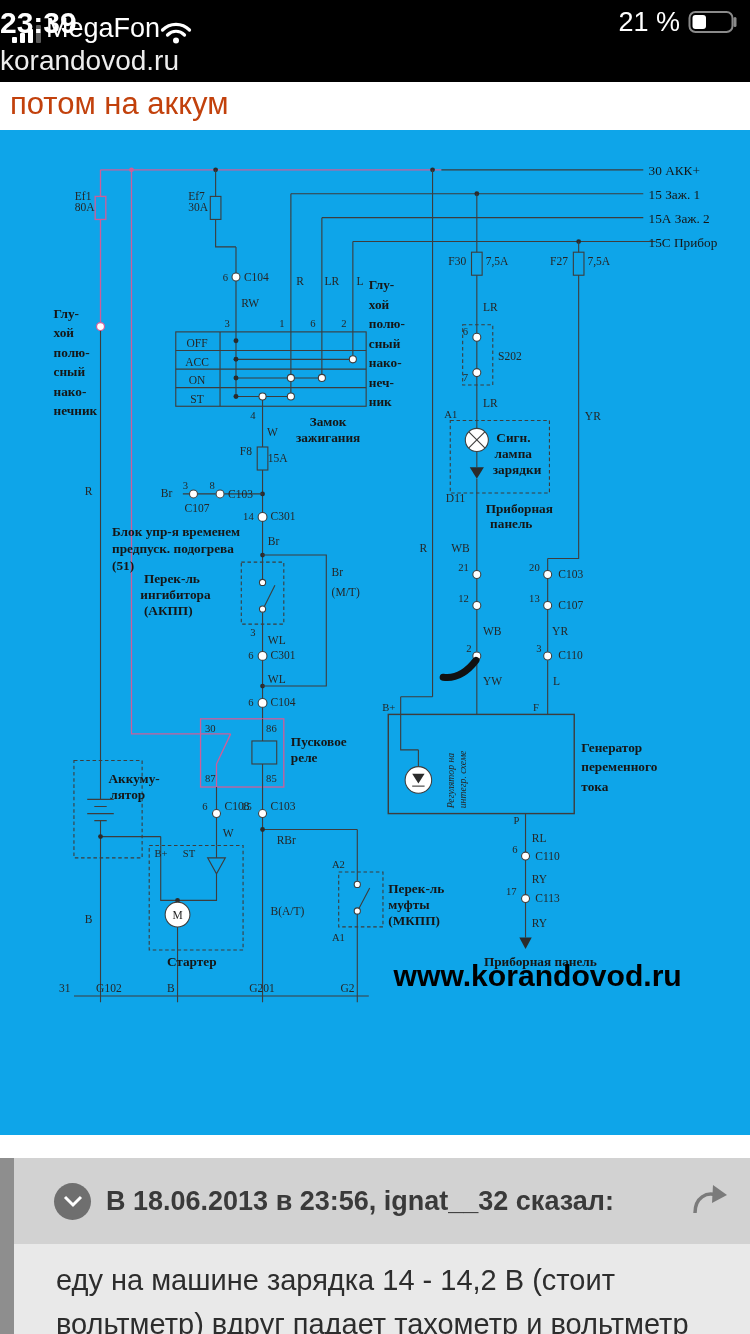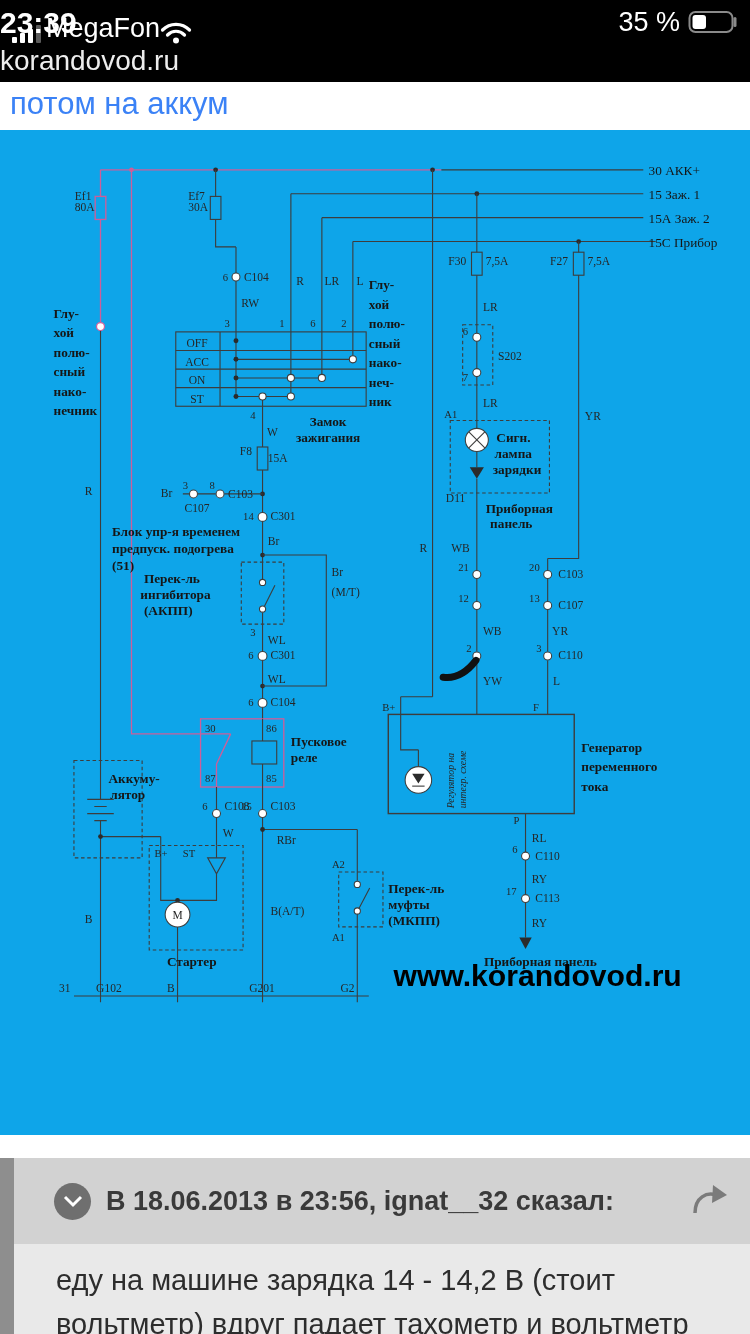--- a/index.html
+++ b/index.html
@@ -10,21 +10,21 @@
   .statusbar{position:absolute;top:0;left:0;width:750px;height:44px;background:#000;color:#fff}
   .sb-left{position:absolute;left:12px;top:0;height:44px;display:flex;align-items:flex-end;gap:0}
   .sb-carrier{font-size:27px}
   .sb-time{position:absolute;left:0;right:0;top:6px;text-align:left;font-size:30px;font-weight:bold}
   .sb-right{position:absolute;right:10px;top:0;height:44px;display:flex;align-items:center;gap:8px}
   .sb-batt-text{font-size:27px}
   .urlbar{position:absolute;top:44px;left:0;width:750px;height:38px;background:#000;color:#ededed;
           font-size:28px;line-height:34px}
 
   
-  .heading{position:absolute;top:86px;left:10px;font-size:31px;color:#3b82f6}
+  .heading{position:absolute;top:86px;left:10px;font-size:31px;color:#c2410c}
 
   
   .diagram-wrap{position:absolute;top:130px;left:0;width:750px;height:1005px;background:#0ea5e9}
   .w{stroke:#3d3d3d;stroke-width:1.25;fill:none}
   .wp{stroke:#cd5f9a;stroke-width:1.5;fill:none}
   .dash{stroke-dasharray:4 3}
   .cc{fill:#fff;stroke:#3d3d3d;stroke-width:1.2}
   .ccp{fill:#fff;stroke:#cd5f9a;stroke-width:1.4}
   .dot{fill:#2b2b2b}
   .dotp{fill:#cd5f9a}
@@ -63,21 +63,21 @@
       </svg>
     <span class="sb-carrier">MegaFon</span>
     <svg width="32" height="23">
         <path d="M2.5 9 C10 1.5 22 1.5 29.5 9" stroke="#fff" stroke-width="3.2" fill="none" stroke-linecap="round"></path>
         <path d="M7.5 14 C12.5 9 19.5 9 24.5 14" stroke="#fff" stroke-width="3.2" fill="none" stroke-linecap="round"></path>
         <circle cx="16" cy="19.5" r="3" fill="#fff"></circle>
       </svg>
   </div>
   <div class="sb-time">23:39</div>
   <div class="sb-right">
-    <span class="sb-batt-text">35 %</span>
+    <span class="sb-batt-text">21 %</span>
     <svg width="52" height="26">
         <rect x="1.5" y="3" width="43" height="20" rx="6" fill="none" stroke="#8a8a8a" stroke-width="2"></rect>
         <rect x="4.5" y="6" width="13.5" height="14" rx="3" fill="#fff"></rect>
         <path d="M47 9.5 v7" stroke="#8a8a8a" stroke-width="3" stroke-linecap="round"></path>
       </svg>
   </div>
 </div>
 <div class="urlbar">korandovod.ru</div>
 
 <div class="heading">потом на аккум</div>

